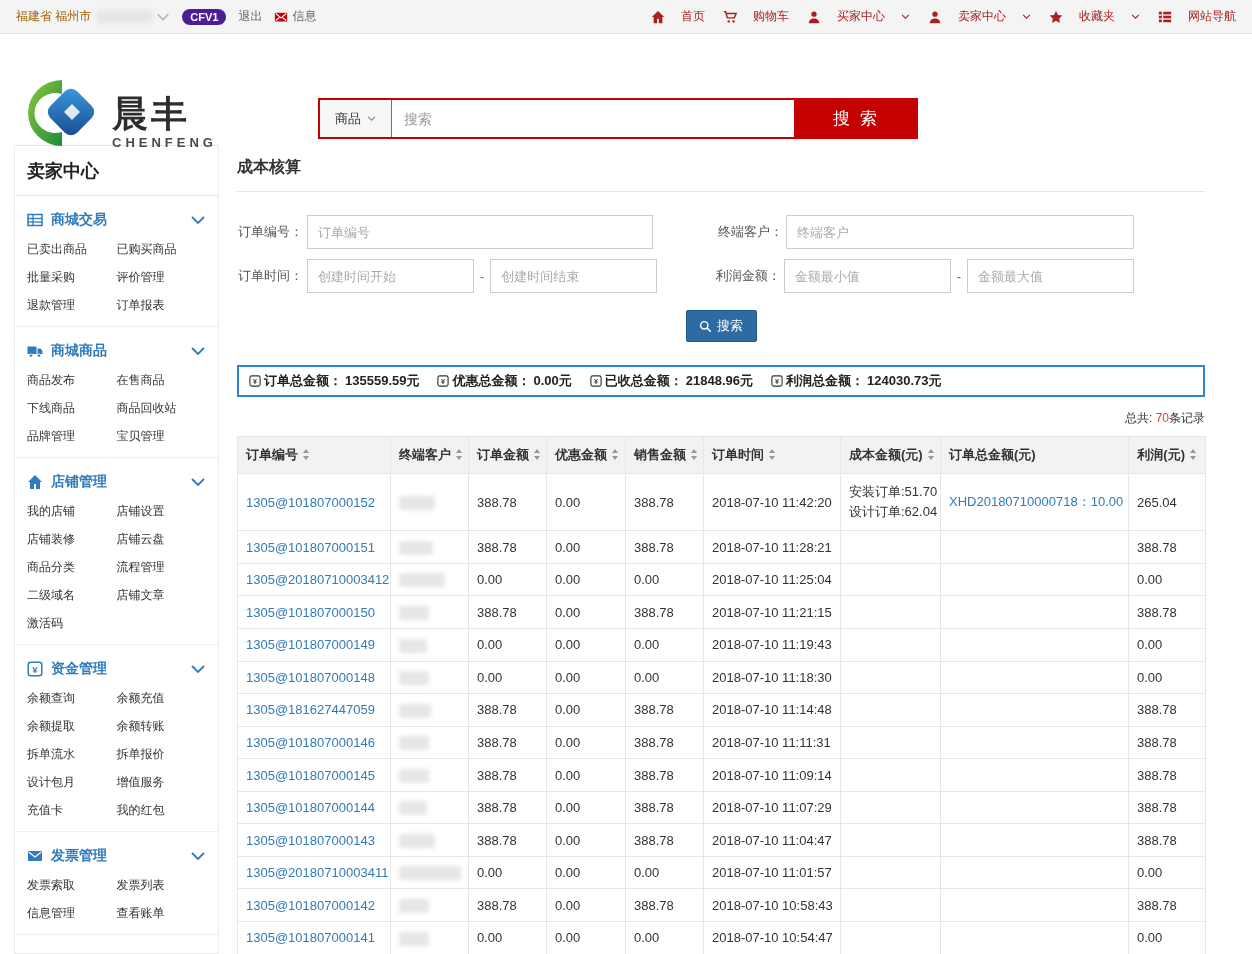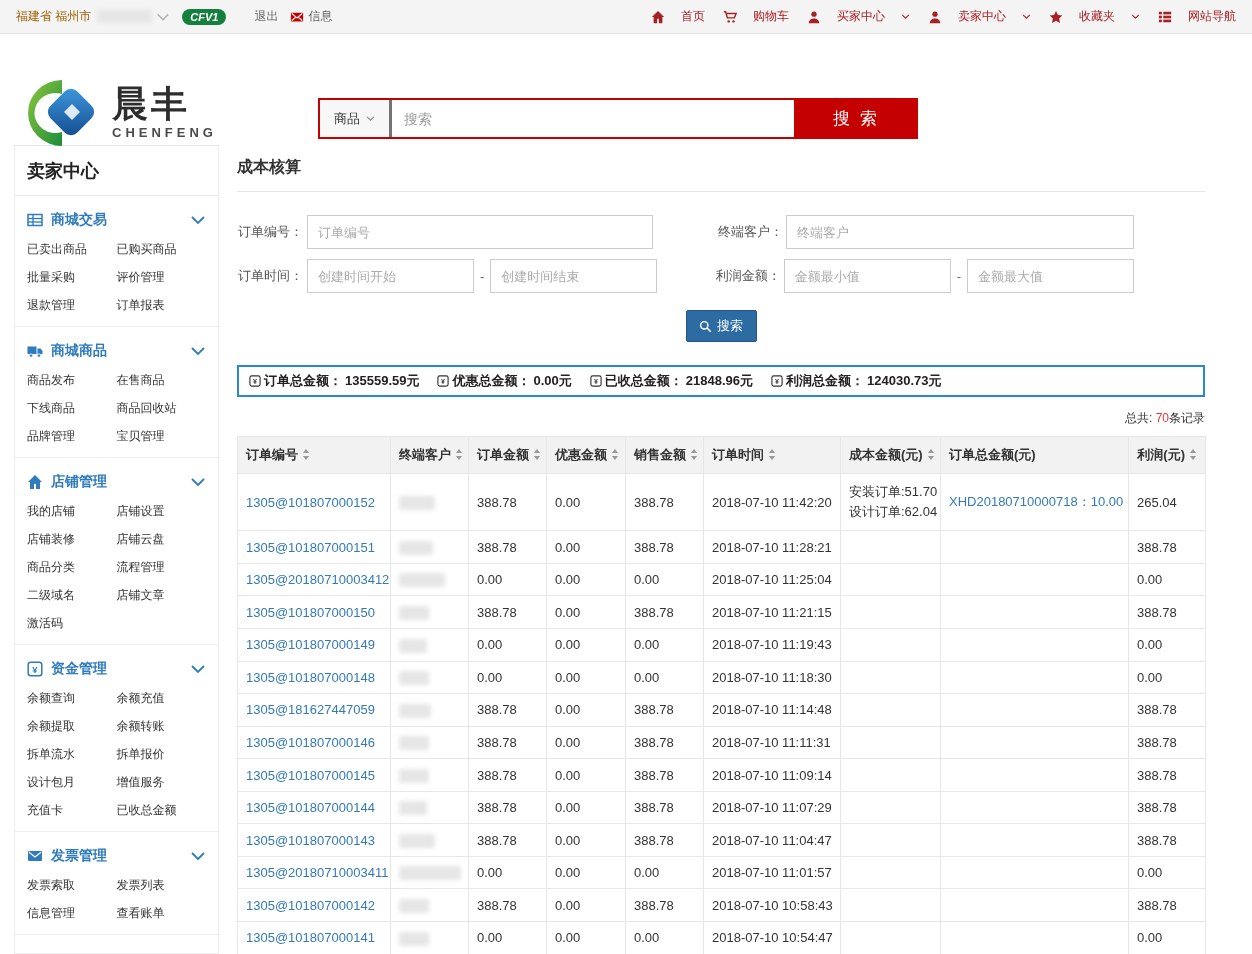--- a/index.html
+++ b/index.html
@@ -7,38 +7,38 @@
   .page { width:1252px; height:954px; overflow:hidden; position:relative; background:#fff; }
 
   
   .topbar { height:34px; background:#f4f4f4; border-bottom:1px solid #e4e4e4;
             display:flex; align-items:center; padding:0 16px; font-size:12px; color:#8c8c8c; }
   .topbar .loc { margin-right:6px; color:#a16207; cursor:pointer; }
   .blurbox { display:inline-block; height:13px; background:#e6e6e6; border-radius:2px;
              filter:blur(2px); vertical-align:middle; }
   .w55 { width:55px; margin-right:4px; }
   .chev-gray { color:#b5b5b5; margin-right:12px; display:inline-flex; }
-  .badge { background:#15803d; color:#fff; font-weight:bold; font-size:11px;
-           border-radius:9px; padding:2px 8px; margin-right:28px;font-style:italic; }
+  .badge { background:#4c1d95; color:#fff; font-weight:bold; font-size:11px;
+           border-radius:9px; padding:2px 8px; margin-right:12px; }
   .tlink { color:#666; margin-right:12px; cursor:pointer; }
   .msg { display:inline-flex; align-items:center; gap:4px; color:#666; cursor:pointer; }
   .topnav { margin-left:auto; display:flex; align-items:center; gap:18px; color:#a82023; }
   .tnav { display:inline-flex; align-items:center; gap:16px; cursor:pointer; font-size:12px; }
   .icon { display:inline-flex; width:14px; height:14px; }
   .icon svg { width:100%; height:100%; }
   .chev-sm { width:9px; height:9px; }
 
   
   .header { height:111px; position:relative; background:#fff; }
-  .logo { position:absolute; left:18px; top:42px; display:flex; align-items:center; gap:12px; cursor:pointer; }
+  .logo { position:absolute; left:18px; top:42px; display:flex; align-items:flex-end; gap:12px; cursor:pointer; }
   .brand-cn { font-size:36px; font-weight:900; color:#2d2d2d; letter-spacing:3px; line-height:1; }
   .brand-en { font-size:13px; font-weight:bold; color:#4a4a4a; letter-spacing:4px; margin-top:3px; }
   .searchbox { position:absolute; left:318px; top:64px; width:600px; height:41px;
                border:2px solid #c40000; display:flex; background:#fff; }
-  .search-cat { background:#f7f7f7; border-right:3px solid #737373; width:72px; display:flex;
+  .search-cat { background:#f7f7f7; border-right:1px solid #737373; width:72px; display:flex;
                 align-items:center; justify-content:center; gap:6px; font-size:13px; color:#333; cursor:pointer; }
   .search-cat .icon { width:9px; height:9px; color:#888; }
   .search-input { flex:1; border:none; outline:none; padding:0 12px; font-size:14px; color:#333;
                   font-family:inherit; }
   .search-input::placeholder { color:#9a9a9a; }
   .search-btn { width:122px; background:#c40000; color:#fff; font-size:17px; border:none;
                 cursor:pointer; letter-spacing:10px; padding-left:10px; font-family:inherit; }
 
   
   .content { display:flex; align-items:flex-start; padding-left:14px; }
@@ -341,21 +341,21 @@
             <div class="side-items">
               <span class="side-item">余额查询</span>
               <span class="side-item">余额充值</span>
               <span class="side-item">余额提取</span>
               <span class="side-item">余额转账</span>
               <span class="side-item">拆单流水</span>
               <span class="side-item">拆单报价</span>
               <span class="side-item">设计包月</span>
               <span class="side-item">增值服务</span>
               <span class="side-item">充值卡</span>
-              <span class="side-item">已收总金额</span>
+              <span class="side-item">我的红包</span>
             </div>
           </div>
           <div class="side-section">
             <div class="side-head">
               <span class="icon">
                 <svg viewBox="0 0 16 16">
                   <rect x="1" y="3" width="14" height="10" rx="1" fill="currentColor"></rect>
                   <path d="M2 4.2L8 9l6-4.8" stroke="#fff" stroke-width="1.2" fill="none"></path>
                 </svg>
               </span>

